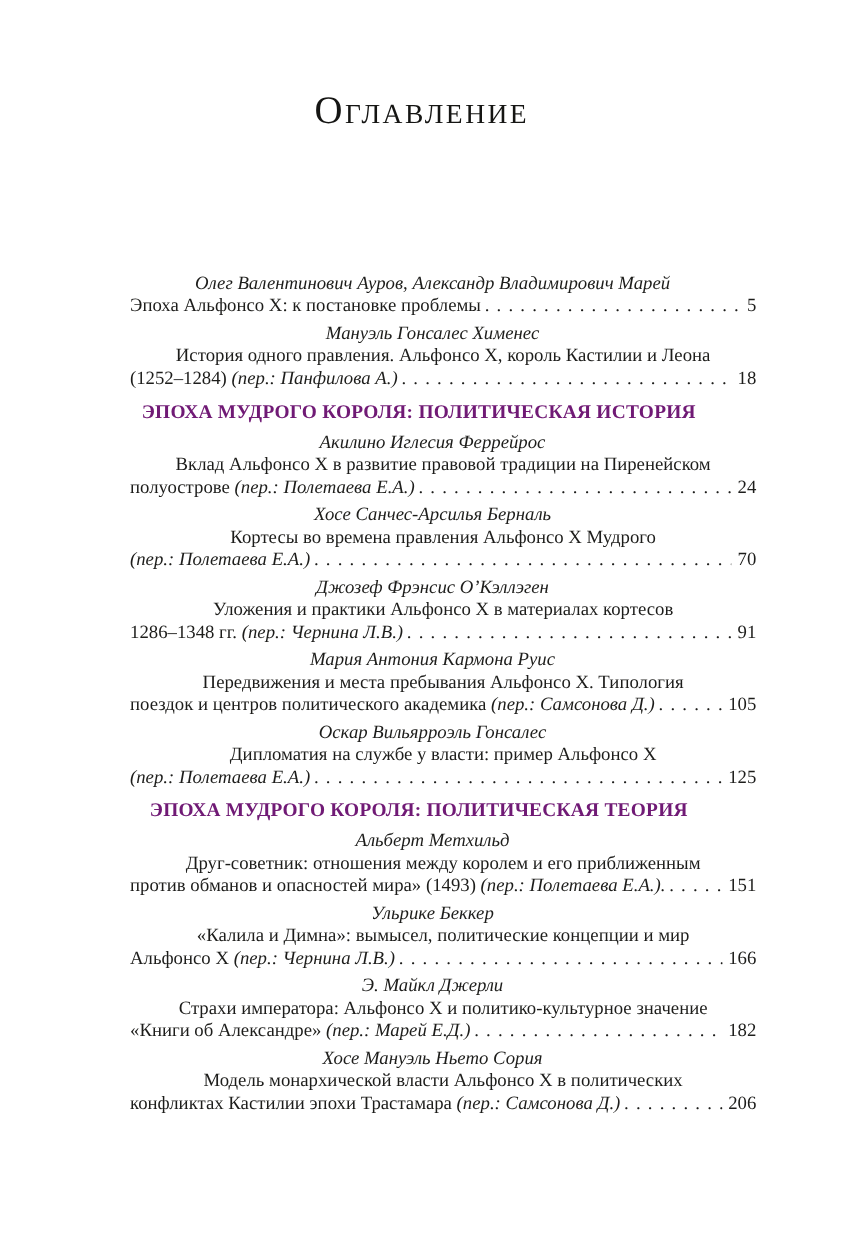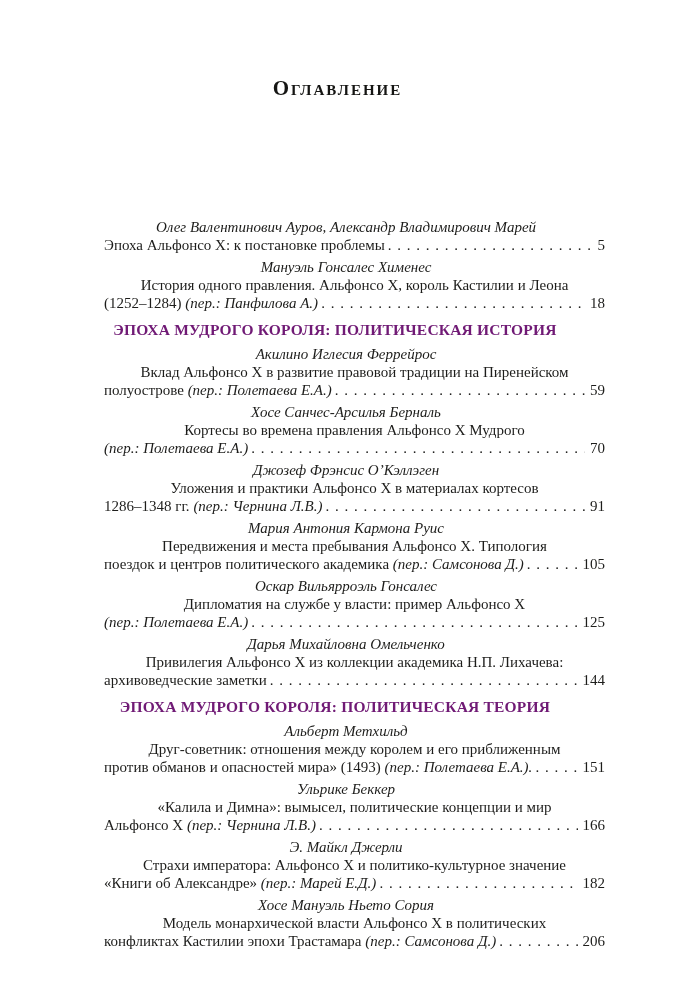--- a/index.html
+++ b/index.html
@@ -11,22 +11,22 @@
     background: #ffffff;
     overflow: hidden;
     font-family: "Liberation Serif", "DejaVu Serif", serif;
     color: #1d1d1b;
   }
   .page-title {
     margin: 0;
     padding-top: 70px;
     text-align: center;
     font-variant: small-caps;
-    font-weight: 700;
-    font-size: 21px;
+    font-weight: 400;
+    font-size: 31px;
     line-height: 36px;
     letter-spacing: 2px;
     color: #151513;
   }
   .toc {
     margin: 112px 70px 0 65px;
     font-size: 15px;
     line-height: 18px;
     text-align: center;
   }
@@ -90,21 +90,21 @@
           <span class="pagenum">18</span>
         </div>
       </div>
       <div class="section-heading">ЭПОХА МУДРОГО КОРОЛЯ: ПОЛИТИЧЕСКАЯ ИСТОРИЯ</div>
       <div class="entry">
         <div class="author">Акилино Иглесия Феррейрос</div>
         <div class="title-line"><span class="line-text"><span>Вклад Альфонсо X в развитие правовой традиции на Пиренейском</span></span></div>
         <div class="title-line last">
           <span class="line-text"><span>полуострове </span><span class="it">(пер.: Полетаева Е.А.)</span></span>
           <span class="leader"></span>
-          <span class="pagenum">59</span>
+          <span class="pagenum">24</span>
         </div>
       </div>
       <div class="entry">
         <div class="author">Хосе Санчес-Арсилья Берналь</div>
         <div class="title-line"><span class="line-text"><span>Кортесы во времена правления Альфонсо X Мудрого</span></span></div>
         <div class="title-line last">
           <span class="line-text"><span class="it">(пер.: Полетаева Е.А.)</span></span>
           <span class="leader"></span>
           <span class="pagenum">70</span>
         </div>
@@ -127,29 +127,20 @@
           <span class="pagenum">105</span>
         </div>
       </div>
       <div class="entry">
         <div class="author">Оскар Вильярроэль Гонсалес</div>
         <div class="title-line"><span class="line-text"><span>Дипломатия на службе у власти: пример Альфонсо X</span></span></div>
         <div class="title-line last">
           <span class="line-text"><span class="it">(пер.: Полетаева Е.А.)</span></span>
           <span class="leader"></span>
           <span class="pagenum">125</span>
-        </div>
-      </div>
-      <div class="entry">
-        <div class="author">Дарья Михайловна Омельченко</div>
-        <div class="title-line"><span class="line-text"><span>Привилегия Альфонсо X из коллекции академика Н.П. Лихачева:</span></span></div>
-        <div class="title-line last">
-          <span class="line-text"><span>архивоведческие заметки</span></span>
-          <span class="leader"></span>
-          <span class="pagenum">144</span>
         </div>
       </div>
       <div class="section-heading">ЭПОХА МУДРОГО КОРОЛЯ: ПОЛИТИЧЕСКАЯ ТЕОРИЯ</div>
       <div class="entry">
         <div class="author">Альберт Метхильд</div>
         <div class="title-line"><span class="line-text"><span>Друг-советник: отношения между королем и его приближенным</span></span></div>
         <div class="title-line last">
           <span class="line-text"><span>против обманов и опасностей мира» (1493) </span><span class="it">(пер.: Полетаева Е.А.).</span></span>
           <span class="leader"></span>
           <span class="pagenum">151</span>

